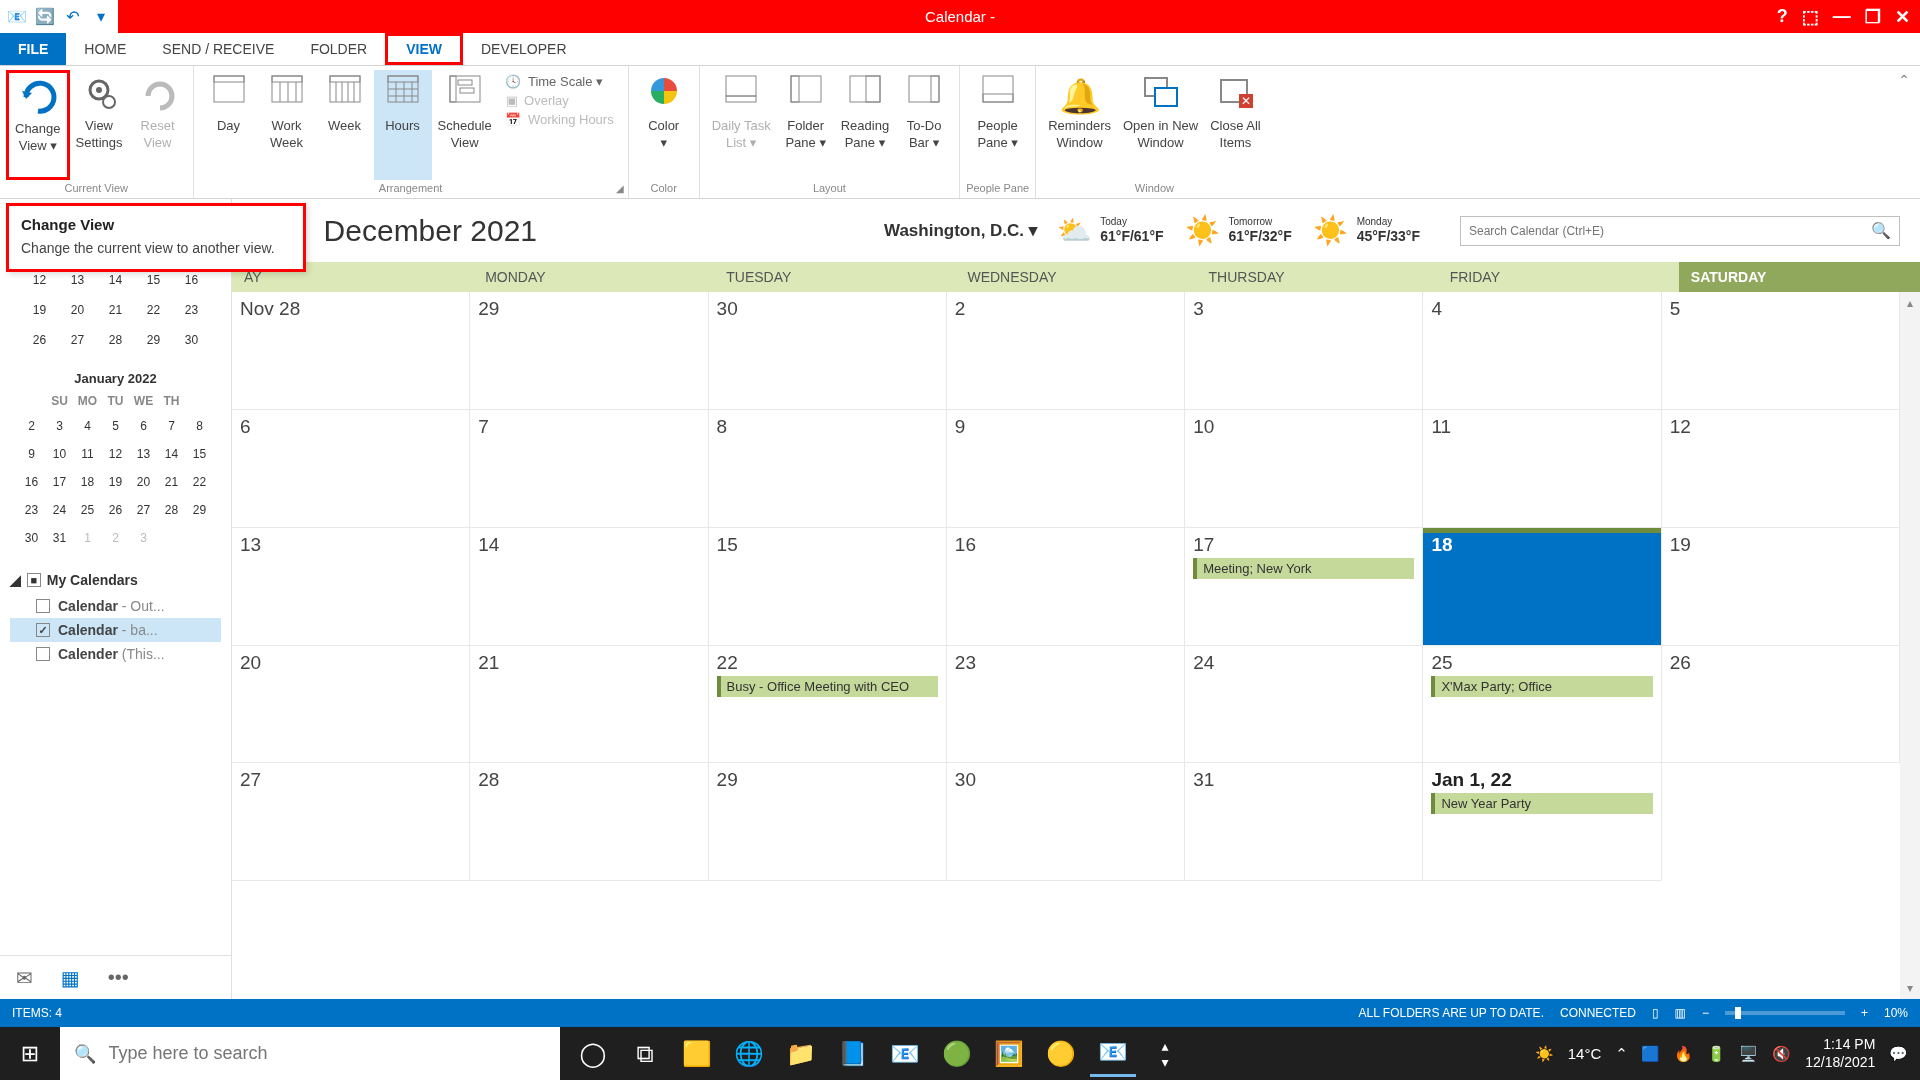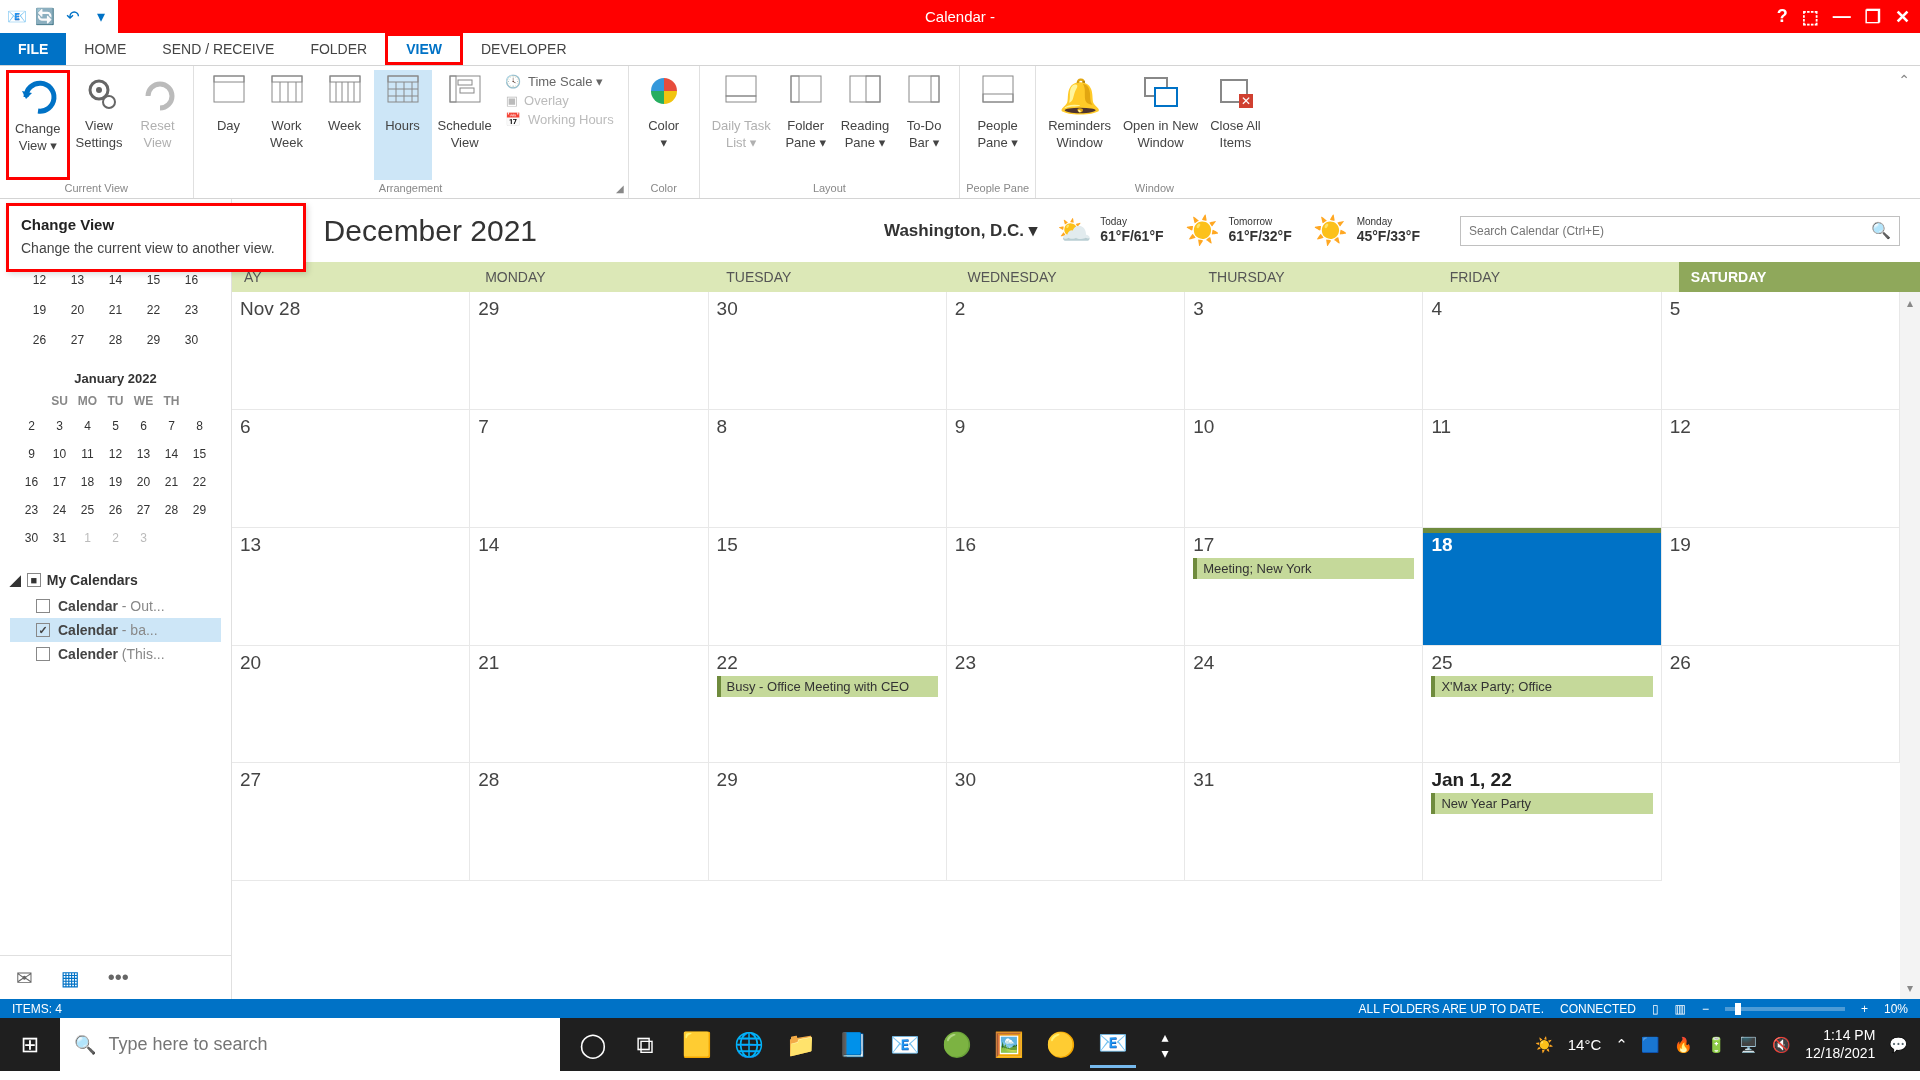--- a/index.html
+++ b/index.html
@@ -70,21 +70,21 @@
 .calgrid { flex:1; display:grid; grid-template-columns:repeat(7,1fr); grid-template-rows:repeat(6,1fr); position:relative; }
 .daycell { border-right:1px solid #e8e8e8; border-bottom:1px solid #e8e8e8; padding:6px 8px; position:relative; cursor:pointer; }
 .daynum { font-size:19px; color:#444; }
 .daycell.today .daynum { font-weight:700; color:#222; }
 .daycell.selected { background:#0072c6; }
 .daycell.selected .daynum { color:#fff; font-weight:700; }
 .daycell.selected::before { content:""; position:absolute; left:0; right:0; top:0; height:5px; background:#6f8b3d; }
 .evt { margin-top:2px; background:#c5d99a; border-left:4px solid #6f8b3d; padding:3px 6px; font-size:13px; color:#333; overflow:hidden; }
 .scrollind { width:20px; background:#f3f3f3; display:flex; flex-direction:column; align-items:center; justify-content:space-between; padding:4px 0; color:#888; font-size:12px; }
 .calbody { flex:1; display:flex; }
-.statusbar { height:19px; background:#0072c6; color:#fff; display:flex; align-items:center; padding:0 12px; font-size:12px; gap:18px; }
+.statusbar { height:28px; background:#0072c6; color:#fff; display:flex; align-items:center; padding:0 12px; font-size:12px; gap:18px; }
 .statusbar .right { margin-left:auto; display:flex; align-items:center; gap:16px; }
 .zoomtrack { width:120px; height:4px; background:#4d9bd6; position:relative; }
 .zoomtrack::after { content:""; position:absolute; left:10px; top:-4px; width:6px; height:12px; background:#fff; }
 .taskbar { height:53px; background:#1f1f1f; display:flex; align-items:center; color:#fff; }
 .tb-start { width:60px; height:100%; display:flex; align-items:center; justify-content:center; cursor:pointer; font-size:22px; }
 .tb-search { flex:0 0 500px; height:100%; background:#fff; color:#666; display:flex; align-items:center; padding:0 14px; gap:12px; font-size:18px; }
 .tb-search input { border:none; outline:none; font-size:18px; flex:1; color:#333; }
 .tb-icons { display:flex; align-items:center; gap:6px; padding:0 10px; }
 .tb-ico { width:46px; height:46px; display:flex; align-items:center; justify-content:center; cursor:pointer; font-size:24px; }
 .tb-ico.active { border-bottom:3px solid #76b9ed; }

